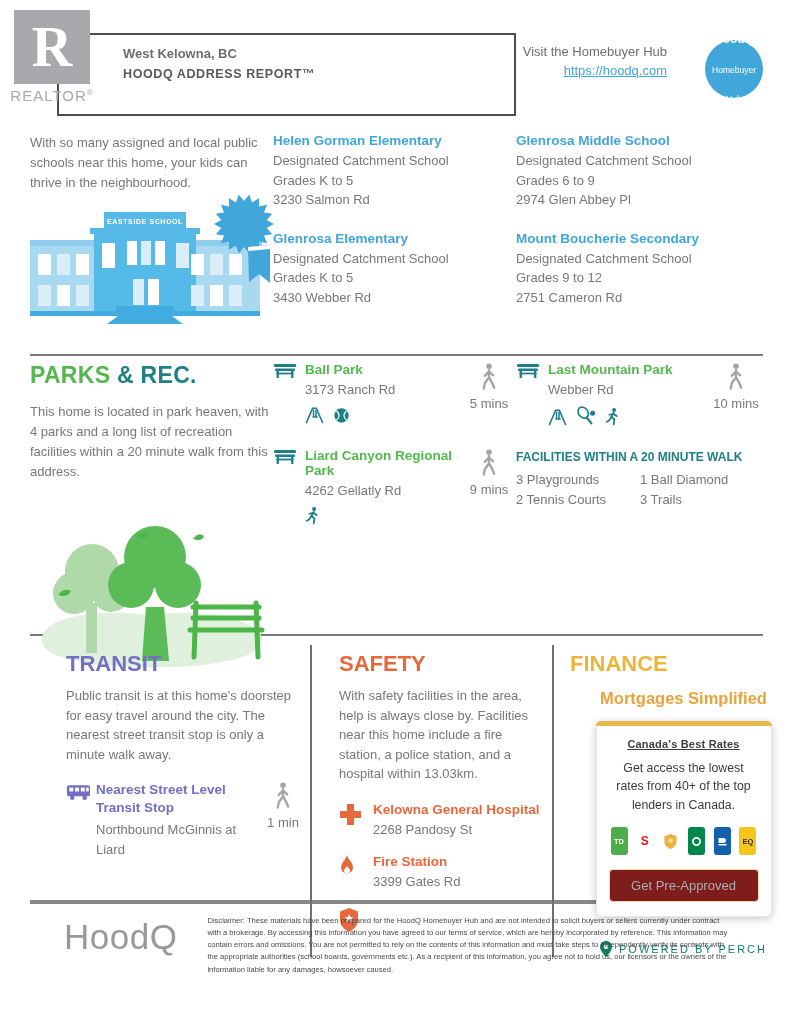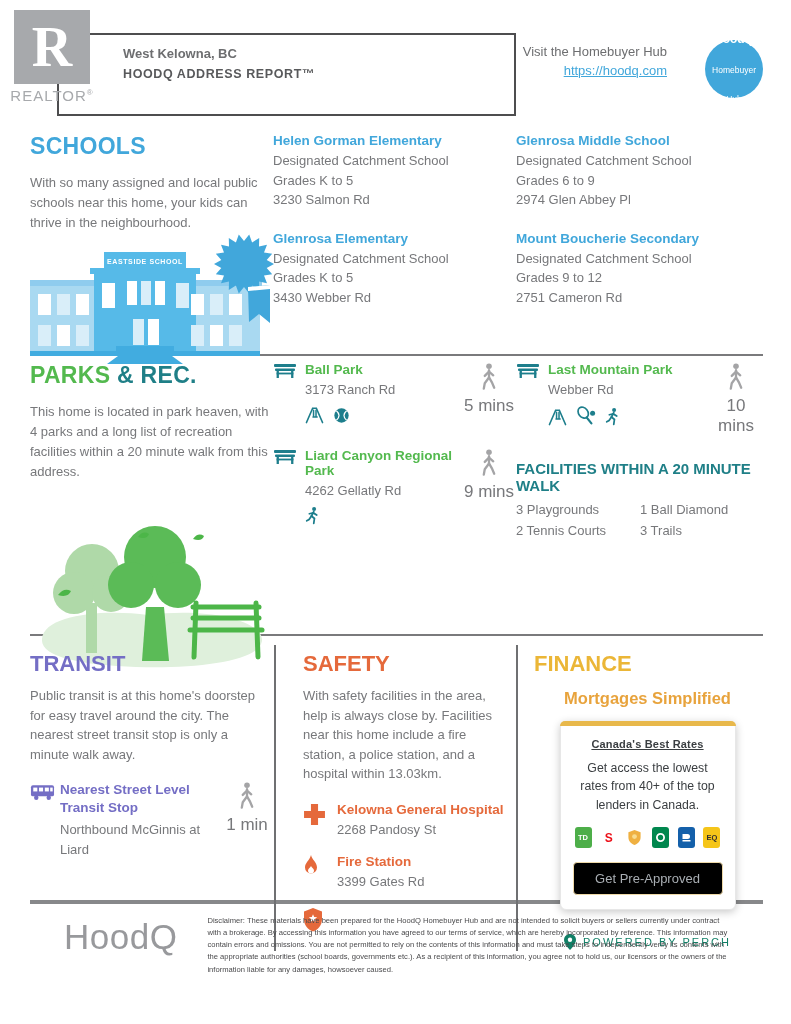--- a/index.html
+++ b/index.html
@@ -44,27 +44,27 @@
   
   .parks { height:272px; margin-top:6px; }
   .green { color:#53b94e; }
   .teal { color:#1f7f87; }
   .park-illo { margin-top:16px; }
   .park-entry { display:flex; margin-bottom:24px; }
   .bench-ic { flex:0 0 24px; margin-right:8px; margin-top:2px; }
   .park-body { flex:1; }
   .amenities { display:flex; gap:9px; margin-top:6px; align-items:flex-end; }
   .walk { flex:0 0 54px; text-align:center; padding-top:1px; }
-  .walk-label { color:#77787b; font-size:17px; margin-top:2px; }
-  .facilities-title { color:#1f7f87; font-weight:bold; font-size:15px; margin-bottom:6px; }
+  .walk-label { color:#77787b; font-size:13px; margin-top:2px; }
+  .facilities-title { color:#1f7f87; font-weight:bold; font-size:12px; margin-bottom:6px; }
   .facilities-grid { display:grid; grid-template-columns:124px 110px; }
   .facilities-grid div { color:#77787b; font-size:13px; line-height:1.6; }
 
   
-  .bottom { margin-top:9px; height:249px; display:grid; grid-template-columns:244px 244px 243px; }
+  .bottom { margin-top:9px; height:249px; display:grid; grid-template-columns:244px 244px 243px;margin-left:36px; }
   .bcol { padding-top:6px; }
   .bcol-mid { border-left:2px solid #6f7072; border-right:2px solid #6f7072; padding-left:27px; padding-right:12px; }
   .bcol-right { padding-left:16px; }
   .purple { color:#746ec5; }
   .orange { color:#e5693b; }
   .gold { color:#ebb637; }
   h2.bsec { font-size:22px; margin-bottom:9px; }
   .bintro { color:#77787b; font-size:13px; line-height:1.5; width:226px; }
   .transit-entry { display:flex; margin-top:17px; }
   .transit-entry .icw { flex:0 0 30px; padding-top:3px; }
@@ -72,25 +72,25 @@
   .safety-entry { display:flex; margin-bottom:15px; }
   .safety-entry .icw { flex:0 0 34px; padding-top:1px; }
 
   
   .fin-sub { text-align:center; color:#e8a33c; font-size:16.5px; font-weight:bold; margin:12px 0 13px; }
   .fin-card { position:relative; width:176px; margin:0 auto; background:#fff; border:1px solid #e7e7e7; border-radius:6px; box-shadow:0 2px 9px rgba(0,0,0,0.22); padding:16px 12px 14px; text-align:center; }
   .fin-card::before { content:""; position:absolute; left:-1px; right:-1px; top:-1px; height:5px; background:#e8b84b; border-radius:6px 6px 0 0; }
   .fin-card h3 { color:#3a3e41; font-size:11px; letter-spacing:0.2px; margin-bottom:9px;text-decoration:underline; }
   .fin-card p { color:#3a3e41; font-size:12.3px; line-height:1.5; }
   .lenders { display:flex; justify-content:space-between; align-items:center; margin:13px 2px 14px; }
-  .lender { width:17px; height:21px; border-radius:3px; display:flex; align-items:center; justify-content:center; font-size:7.5px; font-weight:bold; }
+  .lender { width:17px; height:28px; border-radius:3px; display:flex; align-items:center; justify-content:center; font-size:7.5px; font-weight:bold; }
   .lender-td { background:#4dae49; color:#fff; }
   .lender-s { background:#fff; color:#ec111a; font-size:12px; }
   .lender-eq { background:#f5c519; color:#2e2e2e; }
-  .btn-preapproved { display:block; width:100%; background:#000000; border:1px solid #eed9a8; border-radius:4px; padding:8px 0; color:#a9aeb3; font-size:13px; font-family:"Liberation Sans",sans-serif; cursor:pointer; }
+  .btn-preapproved { display:block; width:100%; background:#7f1d1d; border:1px solid #eed9a8; border-radius:4px; padding:8px 0; color:#a9aeb3; font-size:13px; font-family:"Liberation Sans",sans-serif; cursor:pointer; }
   .powered { margin-top:24px; text-align:center; color:#117f66; font-size:11px; letter-spacing:2px; display:flex; align-items:center; justify-content:center; gap:7px; }
   .powered b { font-weight:normal; }
 
   
   .footer-rule { border:0; border-top:4px solid #87888a; margin-top:6px; }
   .footer { display:flex; padding:11px 30px 0 34px; align-items:flex-start; }
   .hoodq-logo { color:#98999c; font-size:35px; letter-spacing:0.5px; line-height:1; margin-top:4px; }
   .disclaimer { flex:1; margin-left:30px; color:#4a4a4c; font-size:7.6px; line-height:1.6; }
 </style>
 </head>
@@ -117,21 +117,20 @@
   <div class="hub-circle">
     <span class="l1">HoodQ</span>
     <span class="l2">Homebuyer</span>
     <span class="l3">Hub</span>
   </div>
 
   <div class="content">
 
     <div class="grid3 schools">
       <div>
-        <h2 class="sec blue">SCHOOLS</h2>
         <p class="intro">With so many assigned and local public schools near this home, your kids can thrive in the neighbourhood.</p>
         <div class="school-illo">
           <svg width="236" height="118" viewBox="0 0 236 118">
             <rect x="0" y="38" width="78" height="67" fill="#a9d9f1"></rect>
             <rect x="-2" y="33" width="82" height="6" fill="#8fccee"></rect>
             <rect x="152" y="38" width="78" height="67" fill="#a9d9f1"></rect>
             <rect x="150" y="33" width="82" height="6" fill="#8fccee"></rect>
             <rect x="64" y="26" width="102" height="79" fill="#56bae8"></rect>
             <rect x="60" y="21" width="110" height="6" fill="#56bae8"></rect>
             <rect x="74" y="5" width="82" height="17" fill="#56bae8"></rect>

